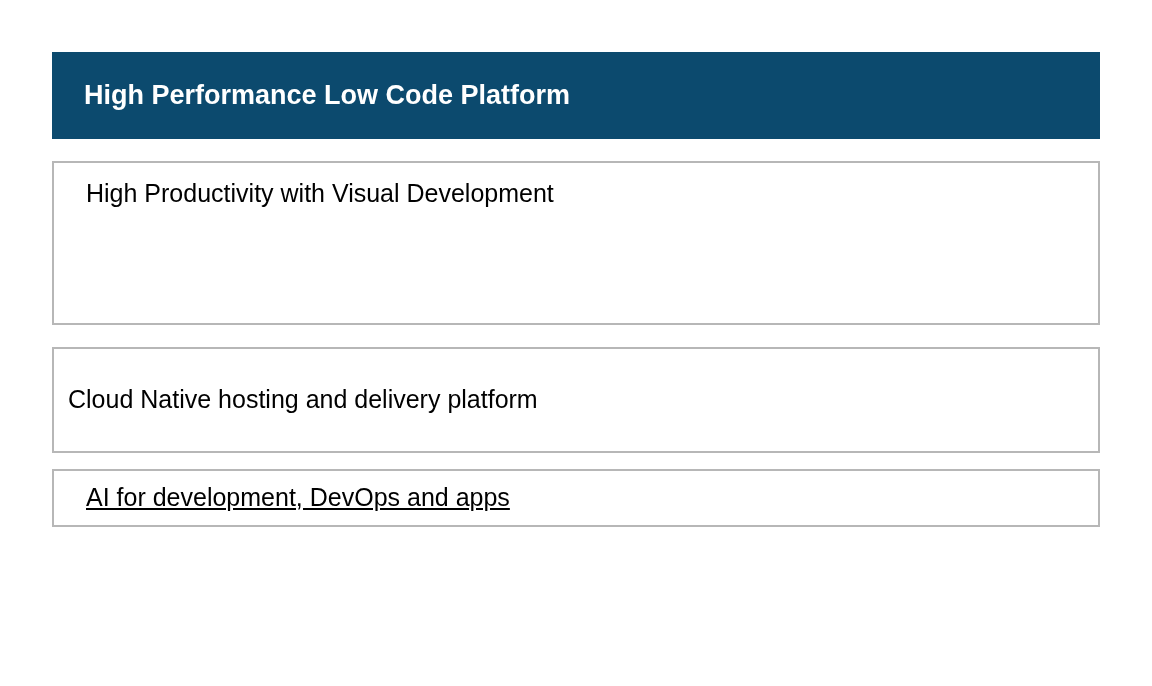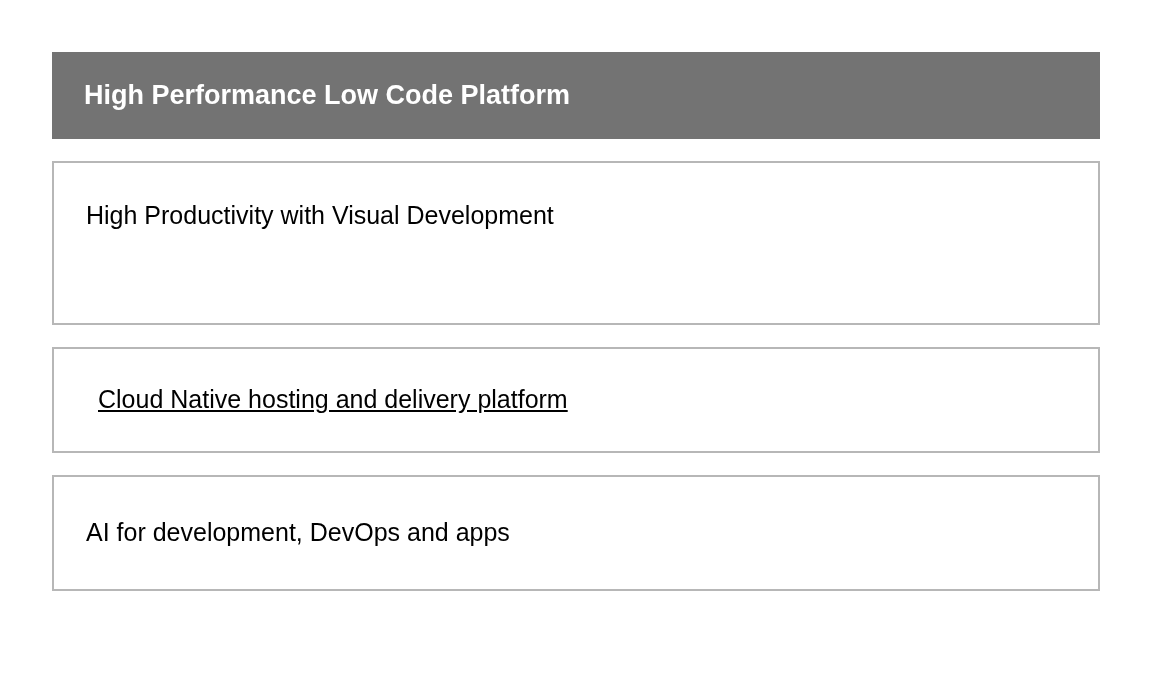--- a/index.html
+++ b/index.html
@@ -11,53 +11,53 @@
       font-family: -apple-system, BlinkMacSystemFont, "Segoe UI", Helvetica, Arial, sans-serif;
       background: #ffffff;
       padding: 52px;
       width: 1152px;
       height: 686px;
     }
     .container {
       width: 100%;
     }
     .header-bar {
-      background: #737373;
+      background: #0c4a6e;
       color: #ffffff;
       padding: 28px 32px;
       font-size: 27px;
       font-weight: 600;
       margin-bottom: 22px;
     }
     .row-two {
       display: flex;
       gap: 14px;
       margin-bottom: 22px;
     }
     .box {
       border: 2px solid #b7b7b7;
       background: #ffffff;
-      padding: 36px 32px;
+      padding: 14px 32px;
       font-size: 25px;
       color: #000000;
       line-height: 1.35;
     }
     .box-half {
       flex: 1;
       min-height: 164px;
     }
     .box-full {
       width: 100%;
-      margin-bottom: 22px;
-      padding: 34px 44px;
-      text-decoration: underline;
+      margin-bottom: 16px;
+      padding: 34px 14px;
     }
     .box-full-2 {
       width: 100%;
-      padding: 39px 32px;
+      padding: 10px 32px;
+      text-decoration: underline;
     }
   </style>
 </head>
 <body>
 
 <div class="container">
   <div class="header-bar">
     <span>High Performance Low Code Platform</span>
   </div>
 

